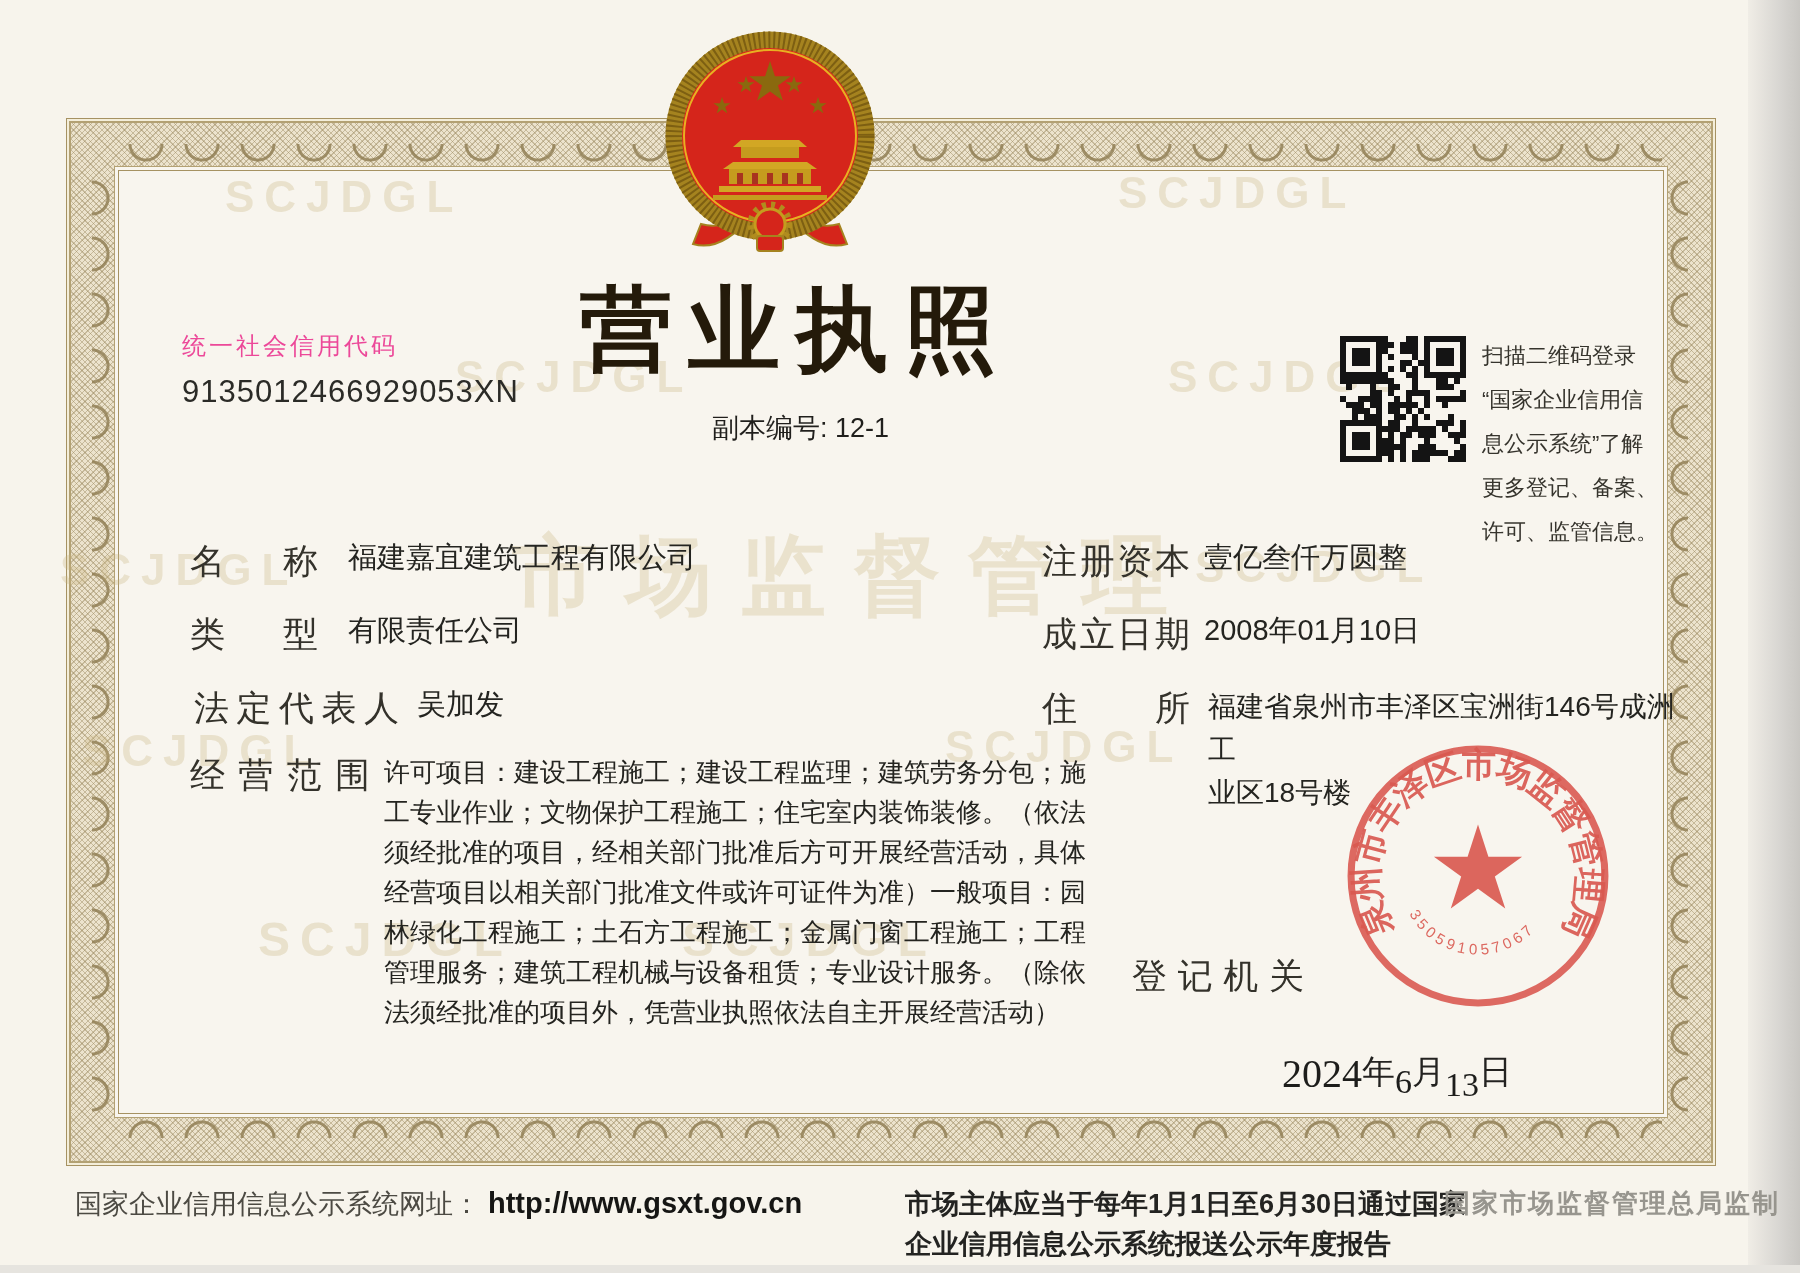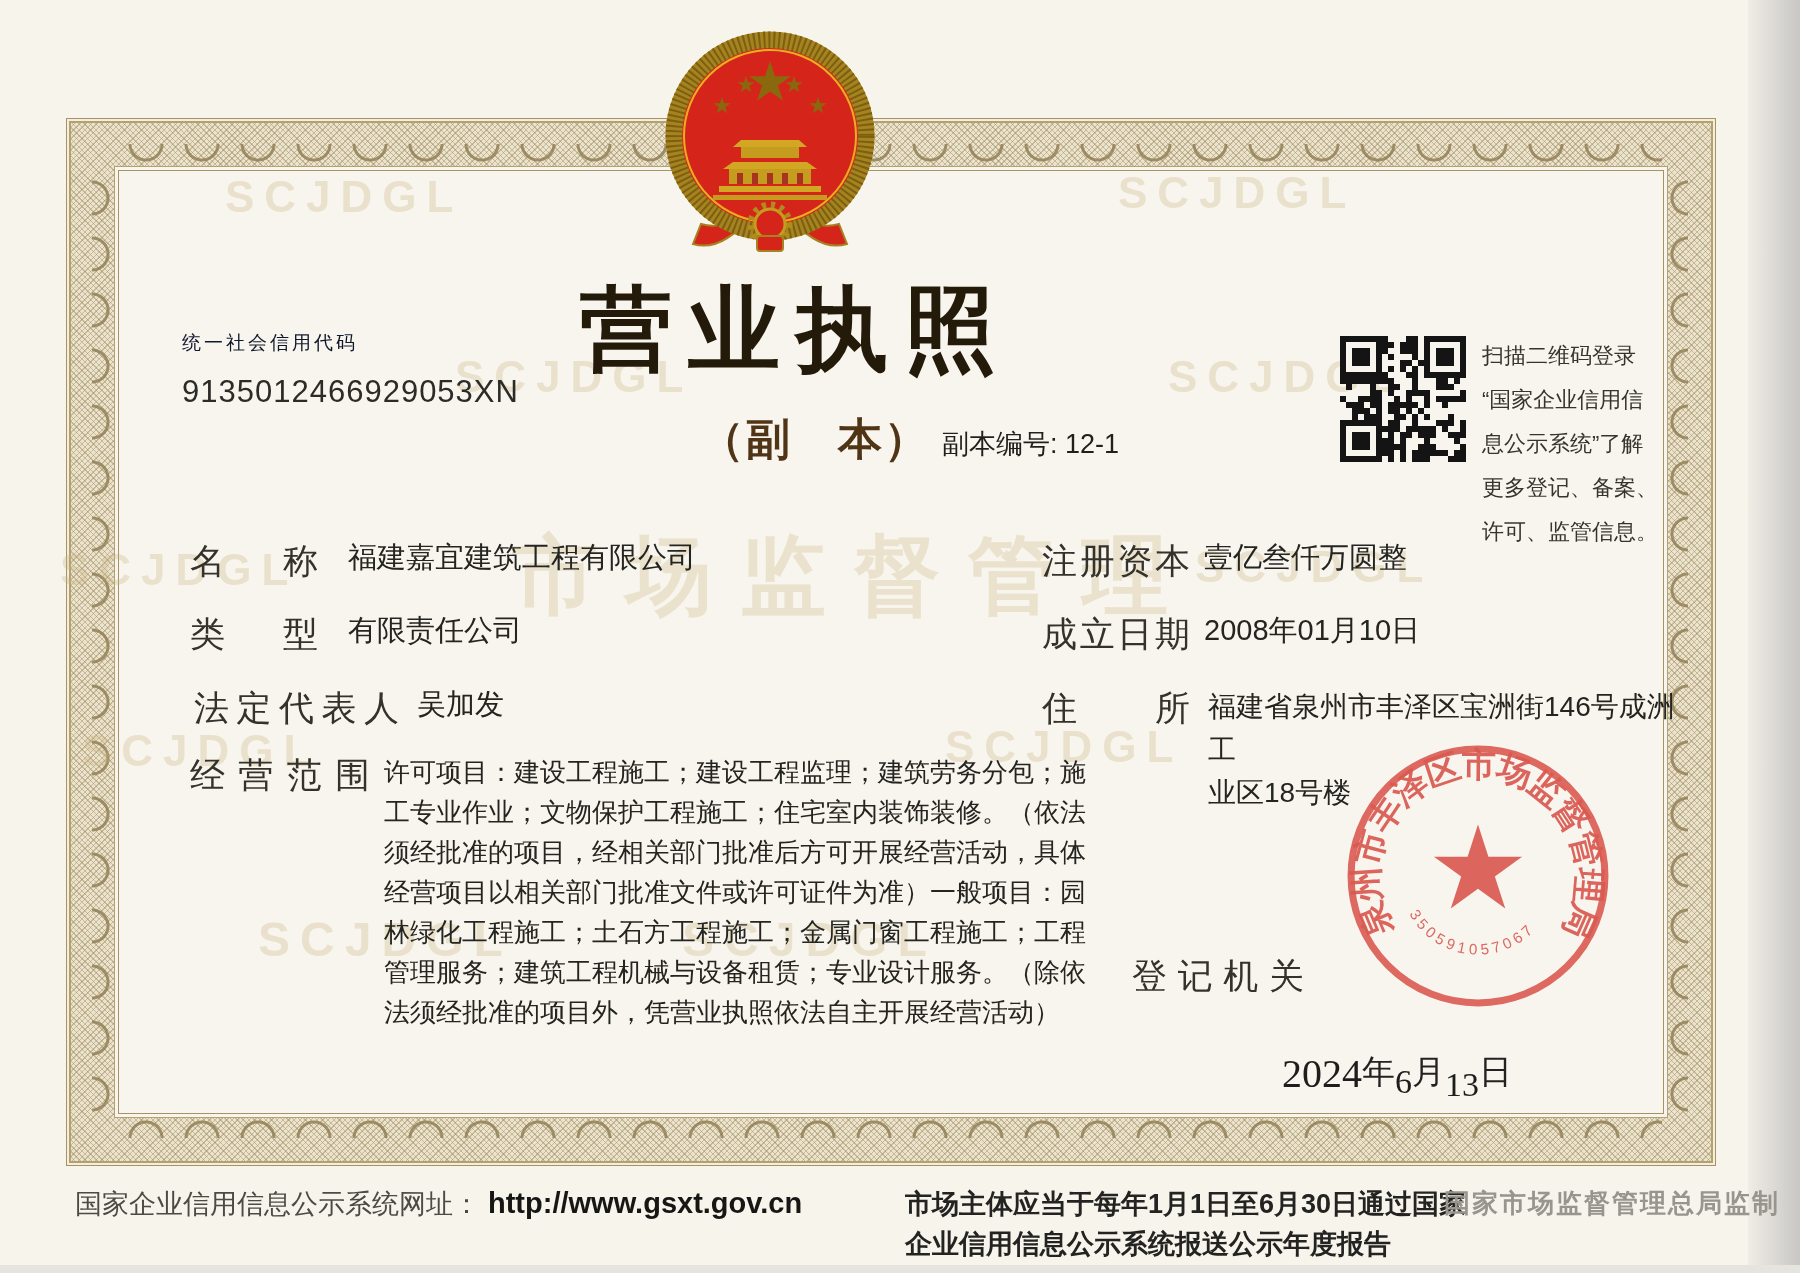--- a/index.html
+++ b/index.html
@@ -40,21 +40,21 @@
   
   .wm{position:absolute;z-index:3;color:rgba(198,178,126,.30);font-weight:700;
       letter-spacing:10px;font-family:"Liberation Sans",sans-serif;user-select:none;}
   .wm-big{position:absolute;z-index:3;color:rgba(201,181,128,.30);font-weight:700;
       font-size:86px;letter-spacing:28px;user-select:none;}
 
   
   .z{position:absolute;z-index:4;}
   .serif{font-family:"Liberation Serif", serif;}
 
-  .credit-label{left:182px;top:330px;font-size:19px;letter-spacing:3px;color:#0f172a;}
+  .credit-label{left:182px;top:330px;font-size:24px;letter-spacing:3px;color:#ec4899;}
   .credit-code{left:182px;top:374px;font-size:31px;letter-spacing:1px;color:#2b2b27;}
 
   .emblem{left:655px;top:26px;z-index:5;}
 
   .title{left:400px;top:268px;width:760px;text-align:center;
     font-size:92px;font-weight:900;letter-spacing:16px;padding-left:16px;
     color:#241a0a;}
   .subtitle{left:700px;top:410px;display:flex;align-items:flex-end;}
   .copy-tag{font-size:44px;font-weight:700;color:#4f3415;letter-spacing:2px;}
   .copy-no{font-size:27px;color:#201f1c;margin-left:12px;padding-bottom:7px;}
@@ -163,21 +163,20 @@
     <rect x="102" y="210" width="26" height="15" rx="3" fill="#d5251b" stroke="#a5831f" stroke-width="2"></rect>
   </svg>
 </div>
 
 <div class="z serif credit-label">统一社会信用代码</div>
 <div class="z credit-code">9135012466929053XN</div>
 
 <div class="z title">营业执照</div>
 
 <div class="z subtitle">
-  <span class="copy-tag">（副　本）</span>
   <span class="copy-no">副本编号: 12-1</span>
 </div>
 
 <div class="z qr" id="qr"><svg xmlns="http://www.w3.org/2000/svg" width="126" height="126" fill="#141414">
       <rect x="42" y="0" width="6" height="6"></rect>
       <rect x="66" y="0" width="6" height="6"></rect>
       <rect x="72" y="0" width="6" height="6"></rect>
       <rect x="42" y="6" width="6" height="6"></rect>
       <rect x="48" y="6" width="6" height="6"></rect>
       <rect x="60" y="6" width="6" height="6"></rect>

